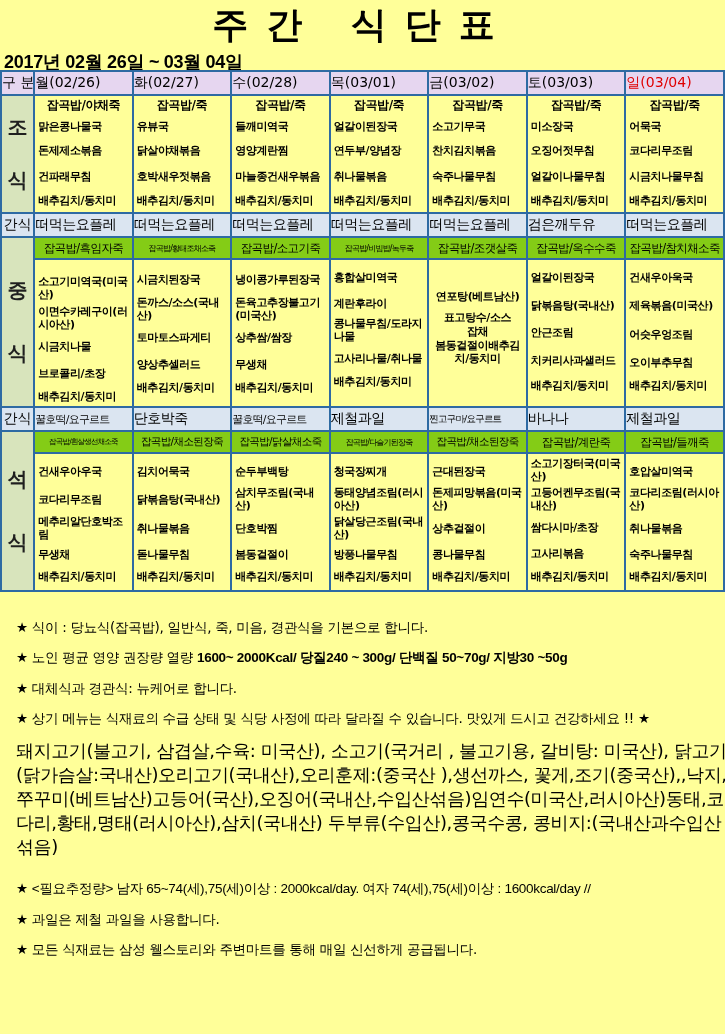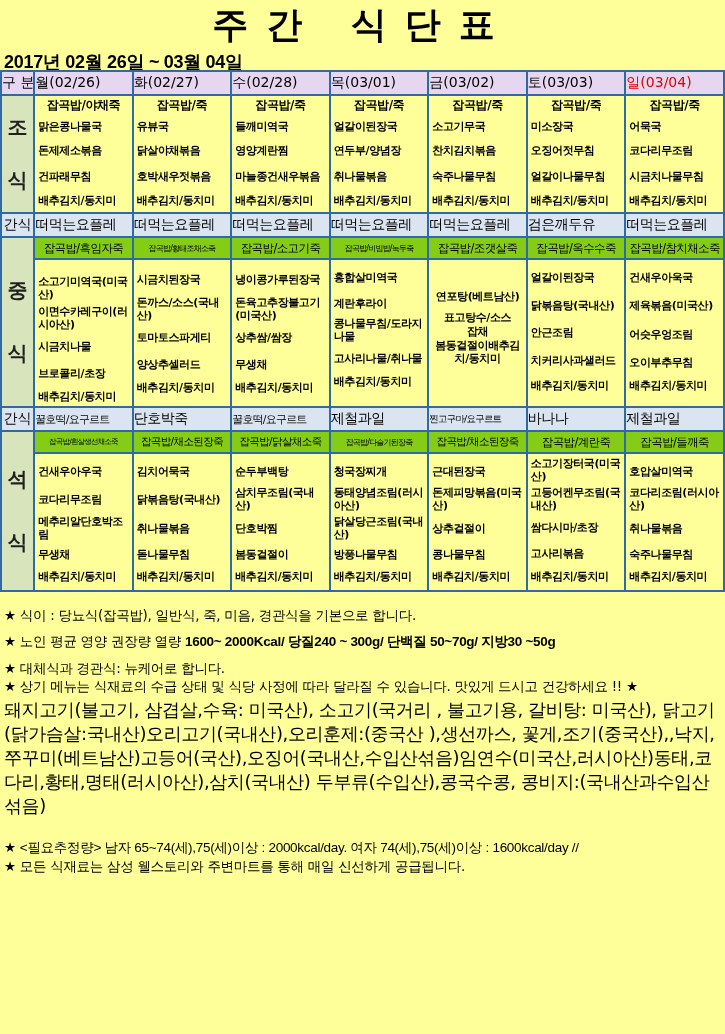--- a/index.html
+++ b/index.html
@@ -51,21 +51,21 @@
   }
   td.sub.tiny { font-size:8px; letter-spacing:-0.8px; }
   td.cell { background:#ffff99; vertical-align:top; }
   .items { padding:1px 3px; }
   .item {
     font-size:11px; font-weight:bold; line-height:13px; letter-spacing:-0.4px;
     display:flex; align-items:center;
   }
   .cell.center .item { justify-content:center; text-align:center; }
   .notes { position:absolute; left:4px; top:606px; width:720px; font-size:13.5px; }
-  .note { line-height:18px; margin:0; white-space:nowrap; letter-spacing:-0.3px; }
+  .note { line-height:18px; margin:12px; white-space:nowrap; letter-spacing:-0.3px; }
   .note .star { margin-right:4px; }
   .origin-big { font-size:18px; line-height:24px; white-space:normal; width:718px; letter-spacing:-0.4px; }
   .bold-num { font-weight:bold; font-family:"Liberation Sans", sans-serif; }
 </style>
 </head>
 <body>
 
 <div class="title">주간 식단표</div>
 <div class="date-range">2017년 02월  26일 ~ 03월  04일</div>
 
@@ -354,15 +354,18 @@
     <span class="star">★</span><span>대체식과 경관식: 뉴케어로 합니다.</span>
   </p>
   <p class="note">
     <span class="star">★</span><span>상기 메뉴는 식재료의 수급 상태 및 식당 사정에 따라 달라질 수 있습니다. 맛있게 드시고 건강하세요 !! ★</span>
   </p>
   <p class="note origin-big" style="margin-top:3px">돼지고기(불고기, 삼겹살,수육: 미국산), 소고기(국거리 , 불고기용, 갈비탕: 미국산), 닭고기(닭가슴살:국내산)오리고기(국내산),오리훈제:(중국산 ),생선까스, 꽃게,조기(중국산),,낙지,쭈꾸미(베트남산)고등어(국산),오징어(국내산,수입산섞음)임연수(미국산,러시아산)동태,코다리,황태,명태(러시아산),삼치(국내산)   두부류(수입산),콩국수콩, 콩비지:(국내산과수입산섞음)</p>
   <p class="note" style="margin-top:20px">
     <span class="star">★</span><span class="bold-num" style="font-weight:normal">&lt;필요추정량&gt; 남자 65~74(세),75(세)이상 : 2000kcal/day. 여자 74(세),75(세)이상 : 1600kcal/day  //</span>
   </p>
   <p class="note">
+    <span class="star">★</span><span>과일은 제철 과일을 사용합니다.</span>
+  </p>
+  <p class="note">
     <span class="star">★</span><span>모든 식재료는 삼성 웰스토리와 주변마트를 통해 매일 신선하게  공급됩니다.</span>
   </p>
 </div>
 
 </body></html>

